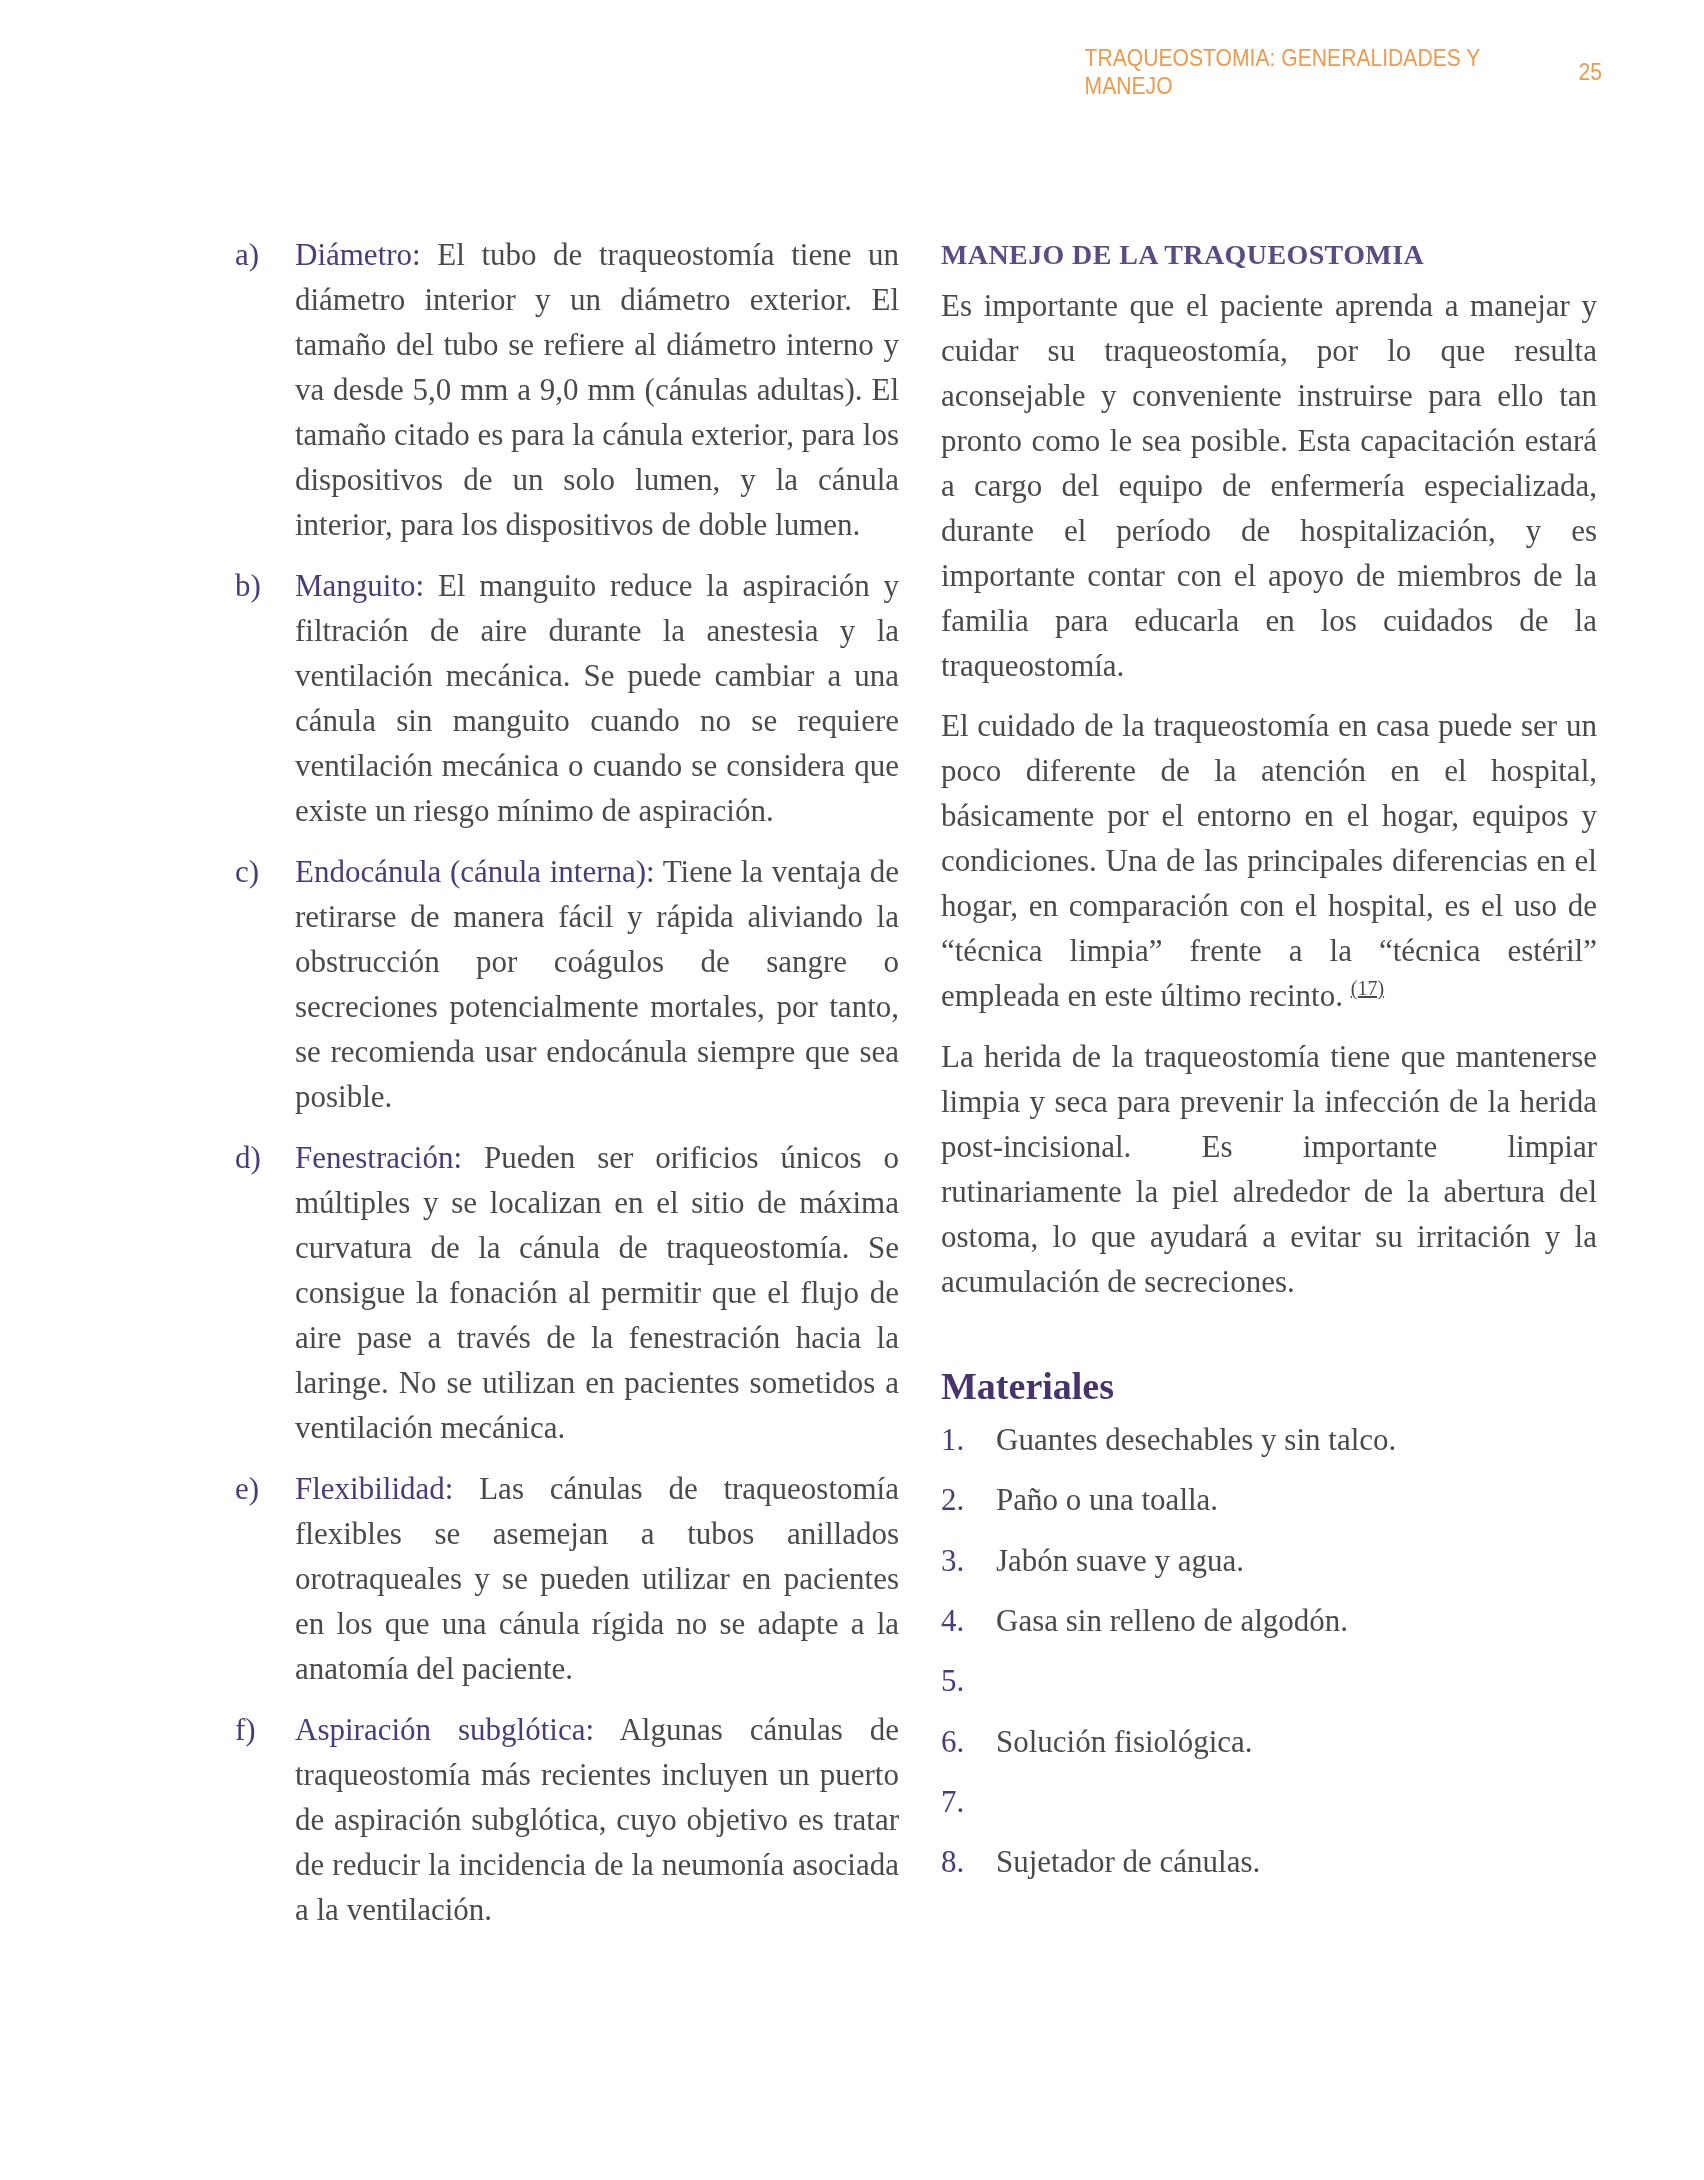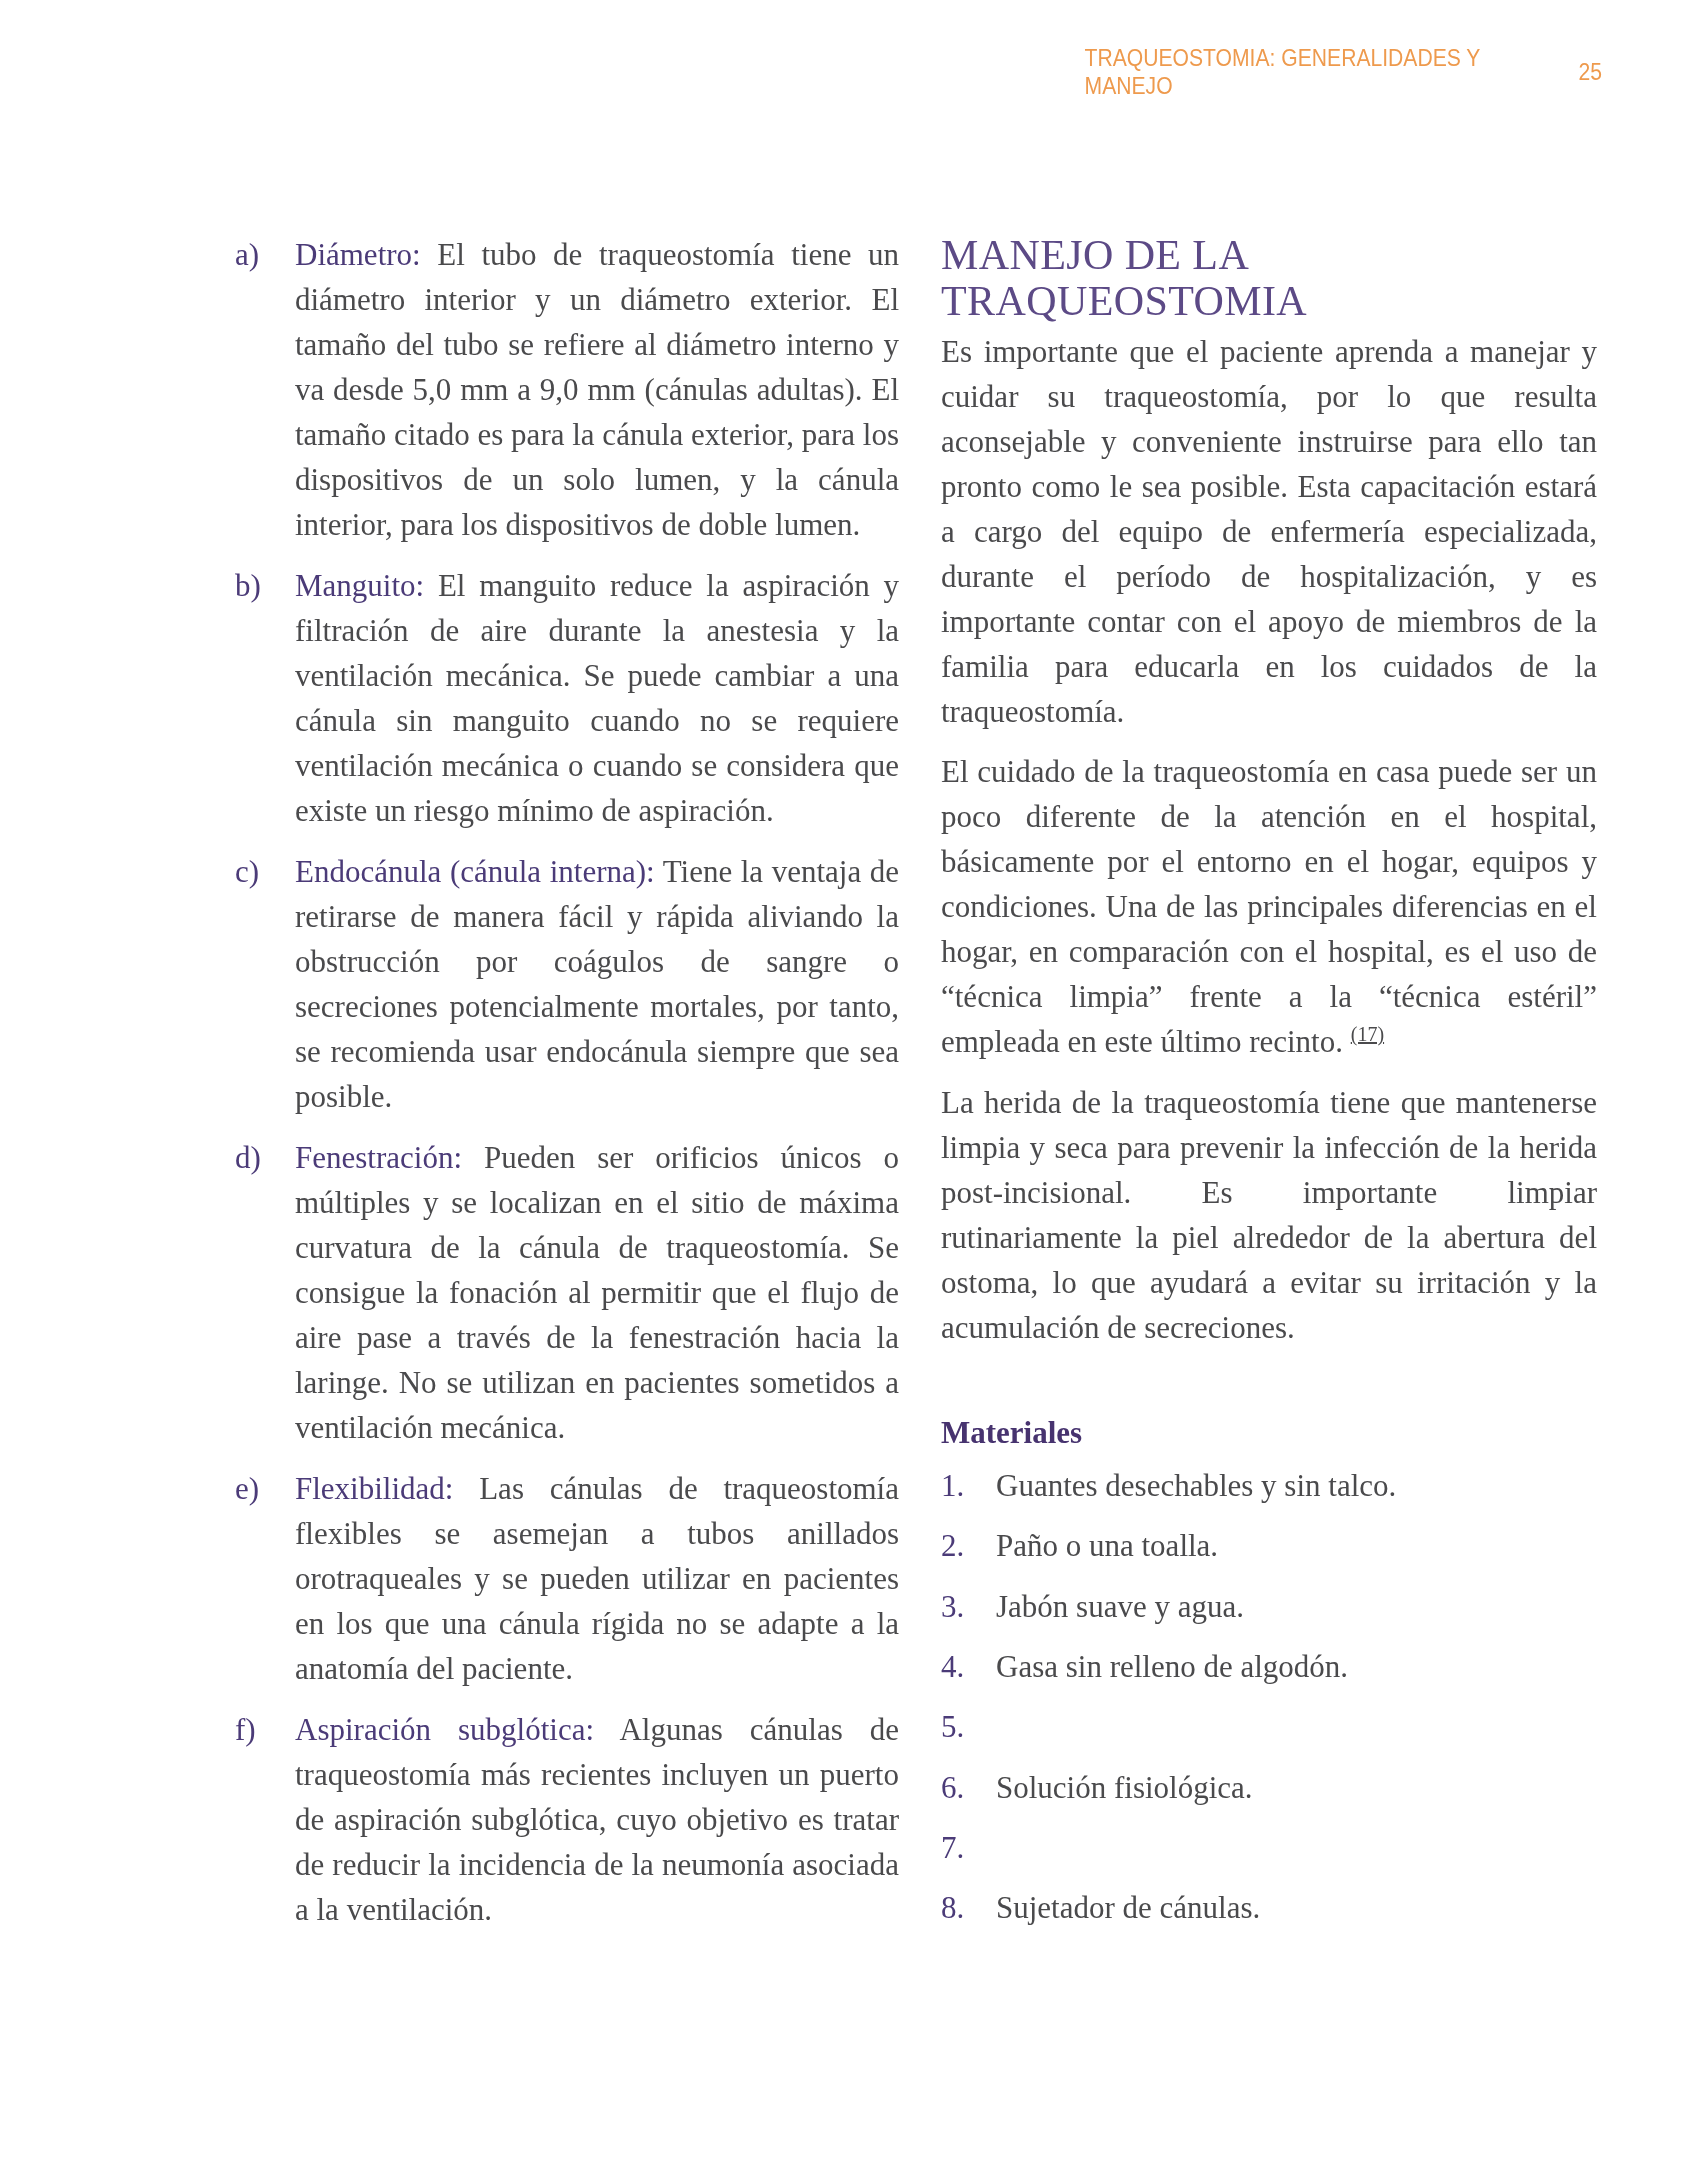--- a/index.html
+++ b/index.html
@@ -20,31 +20,31 @@
   .col-left { left: 235px; width: 664px; }
   .col-right { left: 941px; width: 656px; }
   p, .item-text { margin: 0; font-size: 31px; line-height: 45px; text-align: justify; }
   .item { display: flex; margin-bottom: 16px; }
   .item .marker {
     width: 60px; flex: 0 0 60px; color: #4b3b78; font-size: 31px; line-height: 45px;
   }
   .item .item-text { flex: 1; }
   .term { color: #4b3b78; }
   .section-title {
-    color: #5c4a86; font-size: 42px; font-weight: normal; letter-spacing: 0.4px;
+    color: #5c4a86; font-size: 28px; font-weight: bold; letter-spacing: 0.4px;
     line-height: 46px; margin: 0 0 5.1px 0;
   }
   .para { margin-bottom: 15.3px; }
   .sup { font-size: 20px; vertical-align: super; line-height: 0; text-decoration: underline; }
   .subsection-title {
     color: #47336f; font-size: 31.5px; font-weight: bold; line-height: 45px;
     margin: 37px 0 6.8px 0;
   }
   .materials-title {
-    color: #47336f; font-size: 31px; font-weight: bold; line-height: 45px;
+    color: #47336f; font-size: 38px; font-weight: bold; line-height: 45px;
     margin: 60px 0 8.5px 0;
   }
   .mat-list { list-style: none; margin: 0; padding: 0; }
   .mat-list li { display: flex; font-size: 31px; line-height: 45px; margin-bottom: 15.3px; }
   .mat-list .num { color: #4b3b78; width: 55px; flex: 0 0 55px; }
 </style>
 </head>
 <body>
 
 <div class="running-header">

